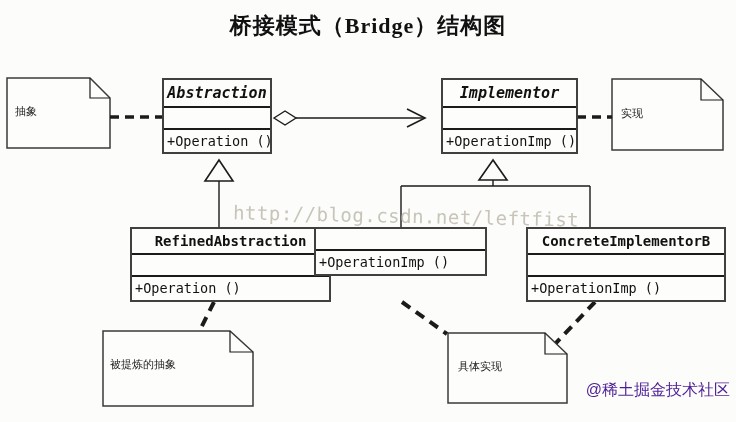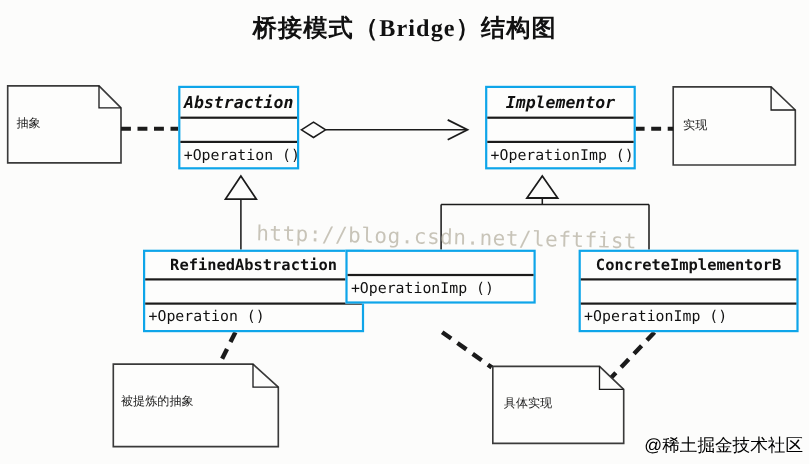--- a/index.html
+++ b/index.html
@@ -7,21 +7,21 @@
     position:relative;width:736px;height:422px;background:#fcfcfb;
     font-family:"DejaVu Sans Mono", monospace;overflow:hidden;
   }
   .title{
     position:absolute;left:0;right:0;top:11px;text-align:center;
     font-family:"Liberation Serif", serif;font-weight:bold;font-size:22px;
     color:#111;letter-spacing:1px;
   }
   svg.overlay{position:absolute;left:0;top:0;width:736px;height:422px;}
   .uml-class{
-    position:absolute;background:#fdfdfc;border:2px solid #0ea5e9;
+    position:absolute;background:#fdfdfc;border:2px solid #404040;
     box-sizing:border-box;color:#111;
   }
   .cls-name{
     text-align:center;font-weight:bold;font-size:15px;line-height:26px;height:26px;
     border-bottom:2px solid #1b1b1b;white-space:nowrap;overflow:hidden;
   }
   .abstract .cls-name{font-style:italic;}
   .cls-attrs{height:20px;border-bottom:2px solid #1b1b1b;}
   .cls-methods{
     font-size:13.5px;line-height:22px;height:22px;padding-left:3px;
@@ -33,22 +33,22 @@
   .note-label{
     position:absolute;font-family:"Liberation Sans", sans-serif;
     font-size:11px;color:#1c1c1c;white-space:nowrap;
   }
   .wm-url{
     position:absolute;left:233px;top:205px;font-size:19px;
     color:rgba(186,181,168,0.8);transform:rotate(1.2deg);
     white-space:nowrap;letter-spacing:0.5px;
   }
   .wm-corner{
-    position:absolute;right:6px;bottom:6px;
-    font-family:"Liberation Sans", sans-serif;font-size:16px;color:#000000;
+    position:absolute;right:6px;bottom:21px;
+    font-family:"Liberation Sans", sans-serif;font-size:16px;color:#4c1d95;
     white-space:nowrap;
   }
   .ln{stroke:#1b1b1b;fill:none;}
   .shape{stroke:#3a3a3a;fill:#fdfdfc;}
 </style>
 </head>
 <body>
 
 <div class="canvas">
 

